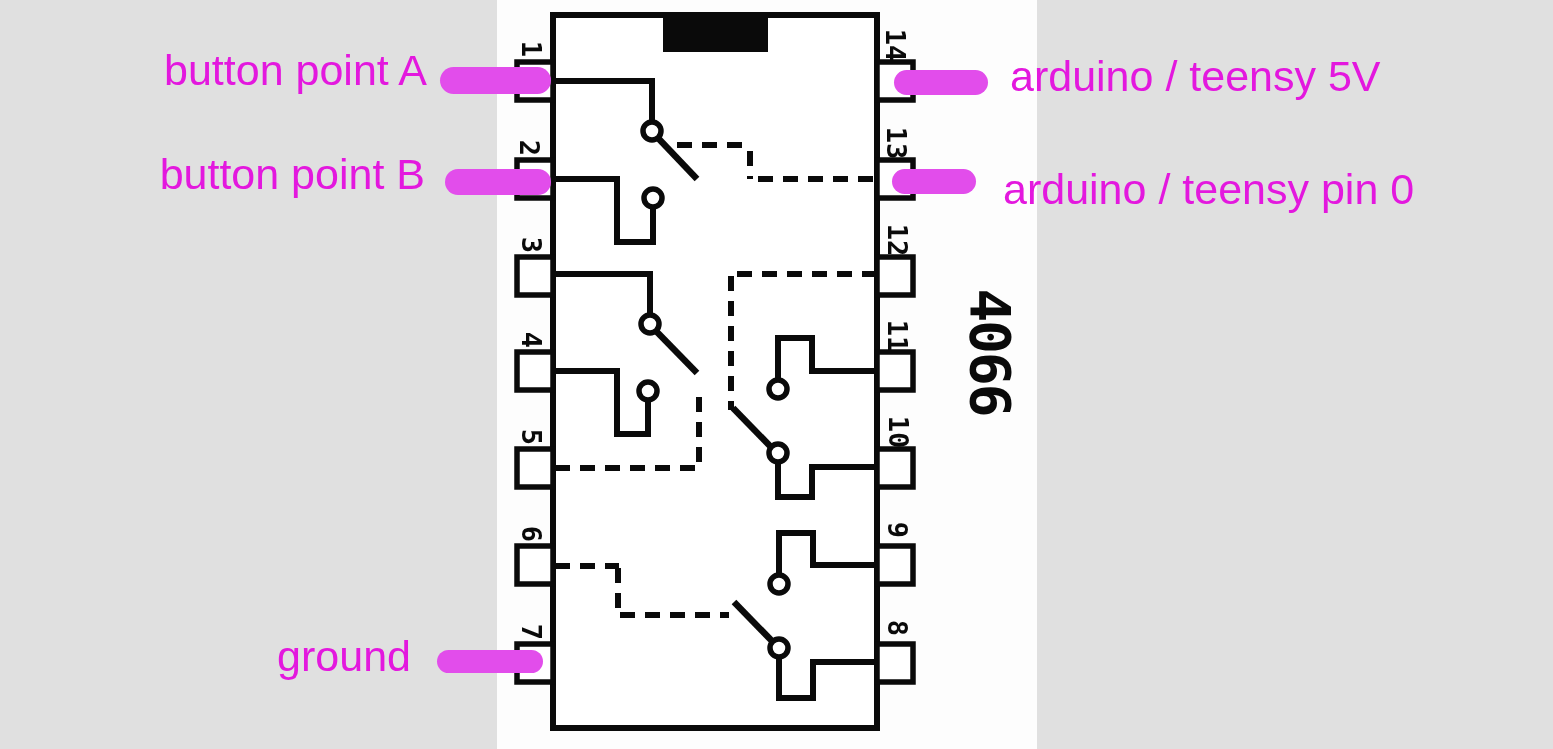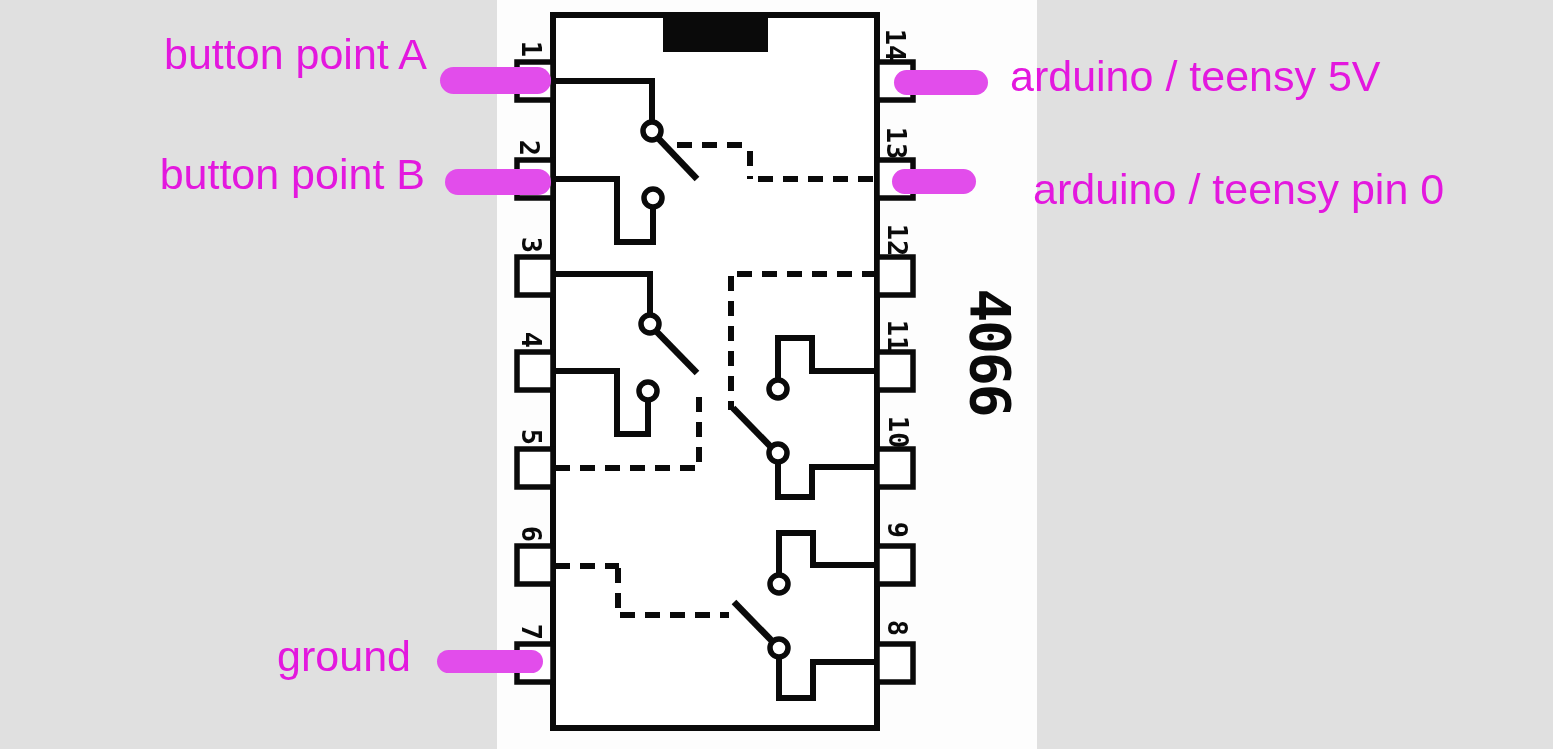--- a/index.html
+++ b/index.html
@@ -144,26 +144,26 @@
     <text class="pinnum" x="897" y="240" transform="rotate(90 897 240)">12</text>
     <text class="pinnum" x="897" y="336" transform="rotate(90 897 336)">11</text>
     <text class="pinnum" x="898" y="432" transform="rotate(90 898 432)">10</text>
     <text class="pinnum" x="897" y="530" transform="rotate(90 897 530)">9</text>
     <text class="pinnum" x="897" y="628" transform="rotate(90 897 628)">8</text>
   </g>
 </svg>
 
 <div class="part-number">4066</div>
 
-<div class="note align-right" style="right:1126px; top:28px;">button point A</div>
+<div class="note align-right" style="right:1126px; top:44px;">button point A</div>
 <div class="pointer-bar" style="left:440px; top:67px; width:111px; height:27px;"></div>
 
 <div class="note align-right" style="right:1128px; top:148px;margin-left:44px;">button point B</div>
 <div class="pointer-bar" style="left:445px; top:169px; width:106px; height:26px;"></div>
 
 <div class="note align-right" style="right:1142px; top:630px;">ground</div>
 <div class="pointer-bar" style="left:437px; top:650px; width:106px; height:23px;"></div>
 
 <div class="pointer-bar" style="left:894px; top:70px; width:94px; height:25px;"></div>
 <div class="note" style="left:1010px; top:50px;">arduino / teensy 5V</div>
 
 <div class="pointer-bar" style="left:892px; top:169px; width:84px; height:25px;"></div>
-<div class="note" style="left:1003px; top:163px;margin-left:30px;">arduino / teensy pin 0</div>
+<div class="note" style="left:1003px; top:163px;">arduino / teensy pin 0</div>
 
 </body></html>

